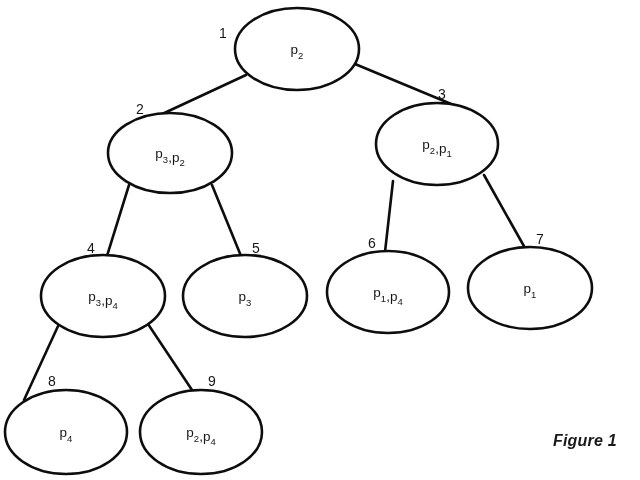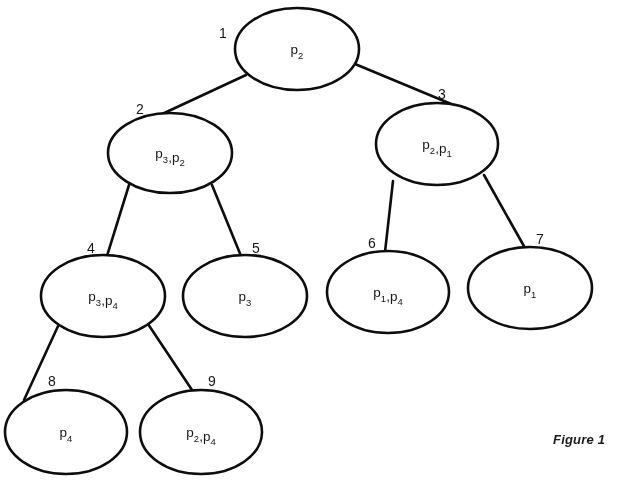--- a/index.html
+++ b/index.html
@@ -45,21 +45,21 @@
   }
   .node-number {
     font-family: "Liberation Sans", sans-serif;
     font-size: 14px;
     fill: #161616;
     text-anchor: middle;
   }
   .figure-caption {
     position: absolute;
     font-family: "Liberation Sans", sans-serif;
-    font-size: 13px;
+    font-size: 16px;
     font-weight: bold;
     font-style: italic;
     color: #1a1a1a;
     white-space: nowrap;
     letter-spacing: 0.2px;
   }
 </style>
 </head>
 <body>
 

